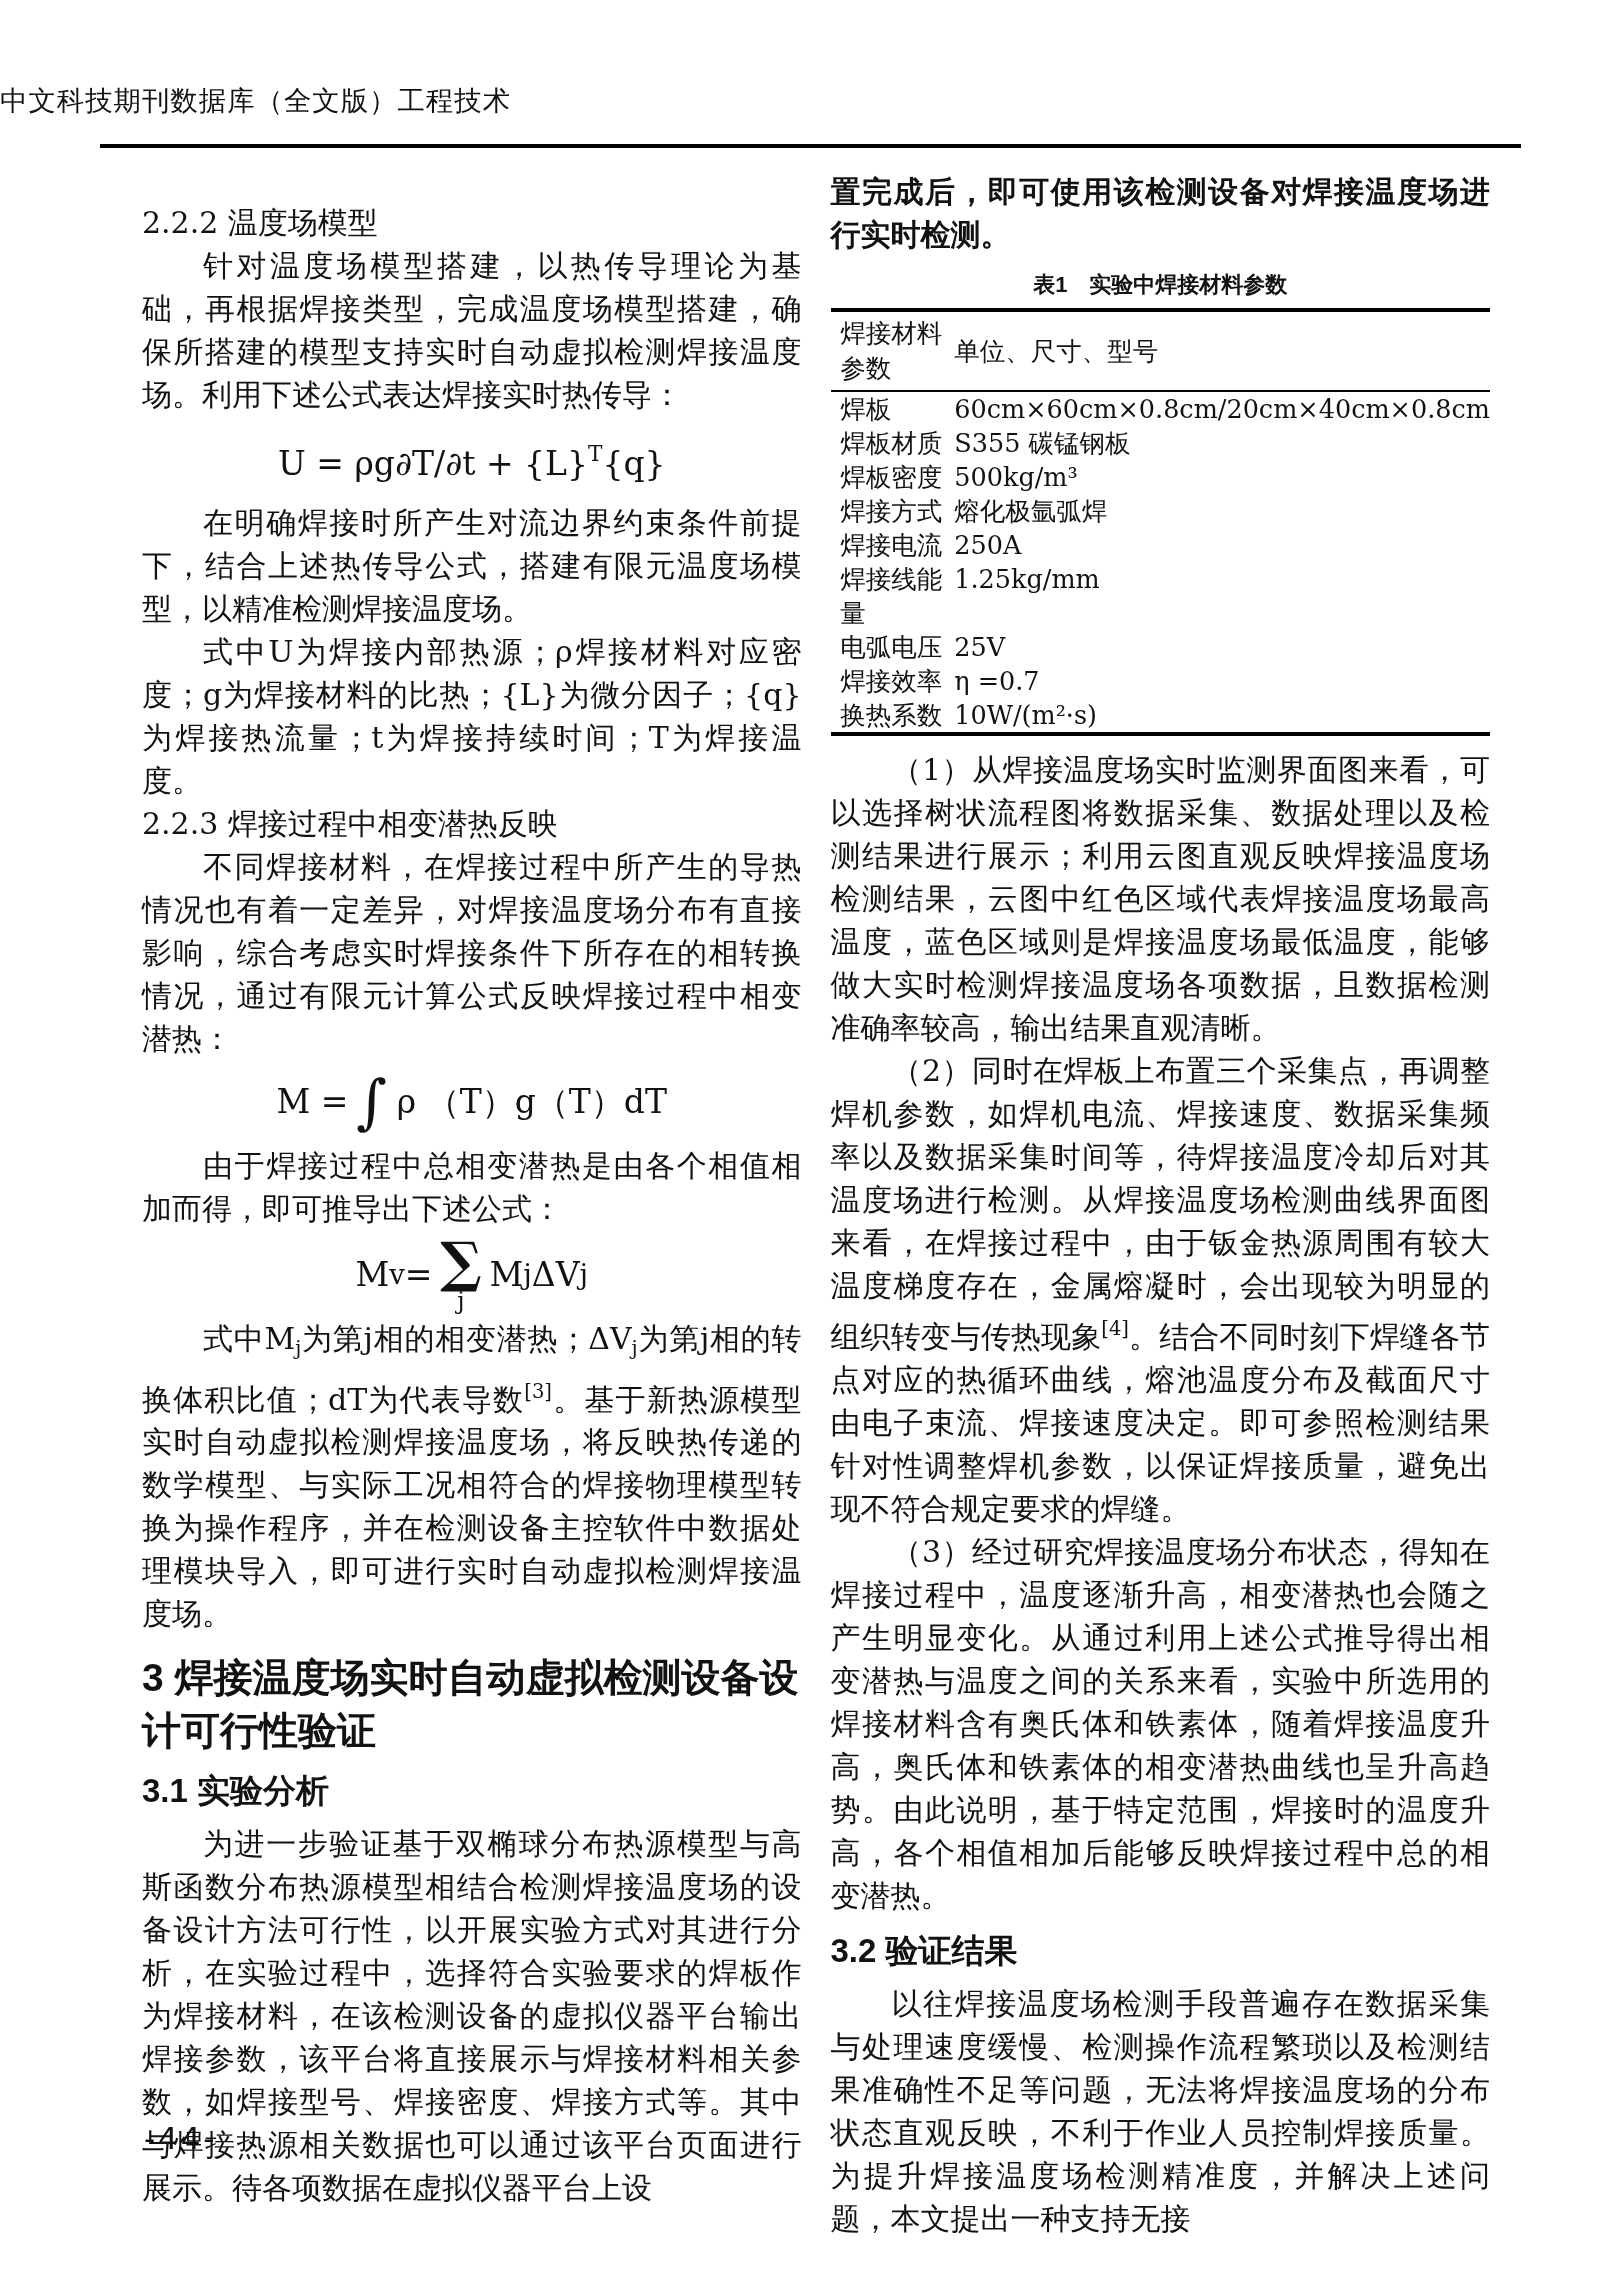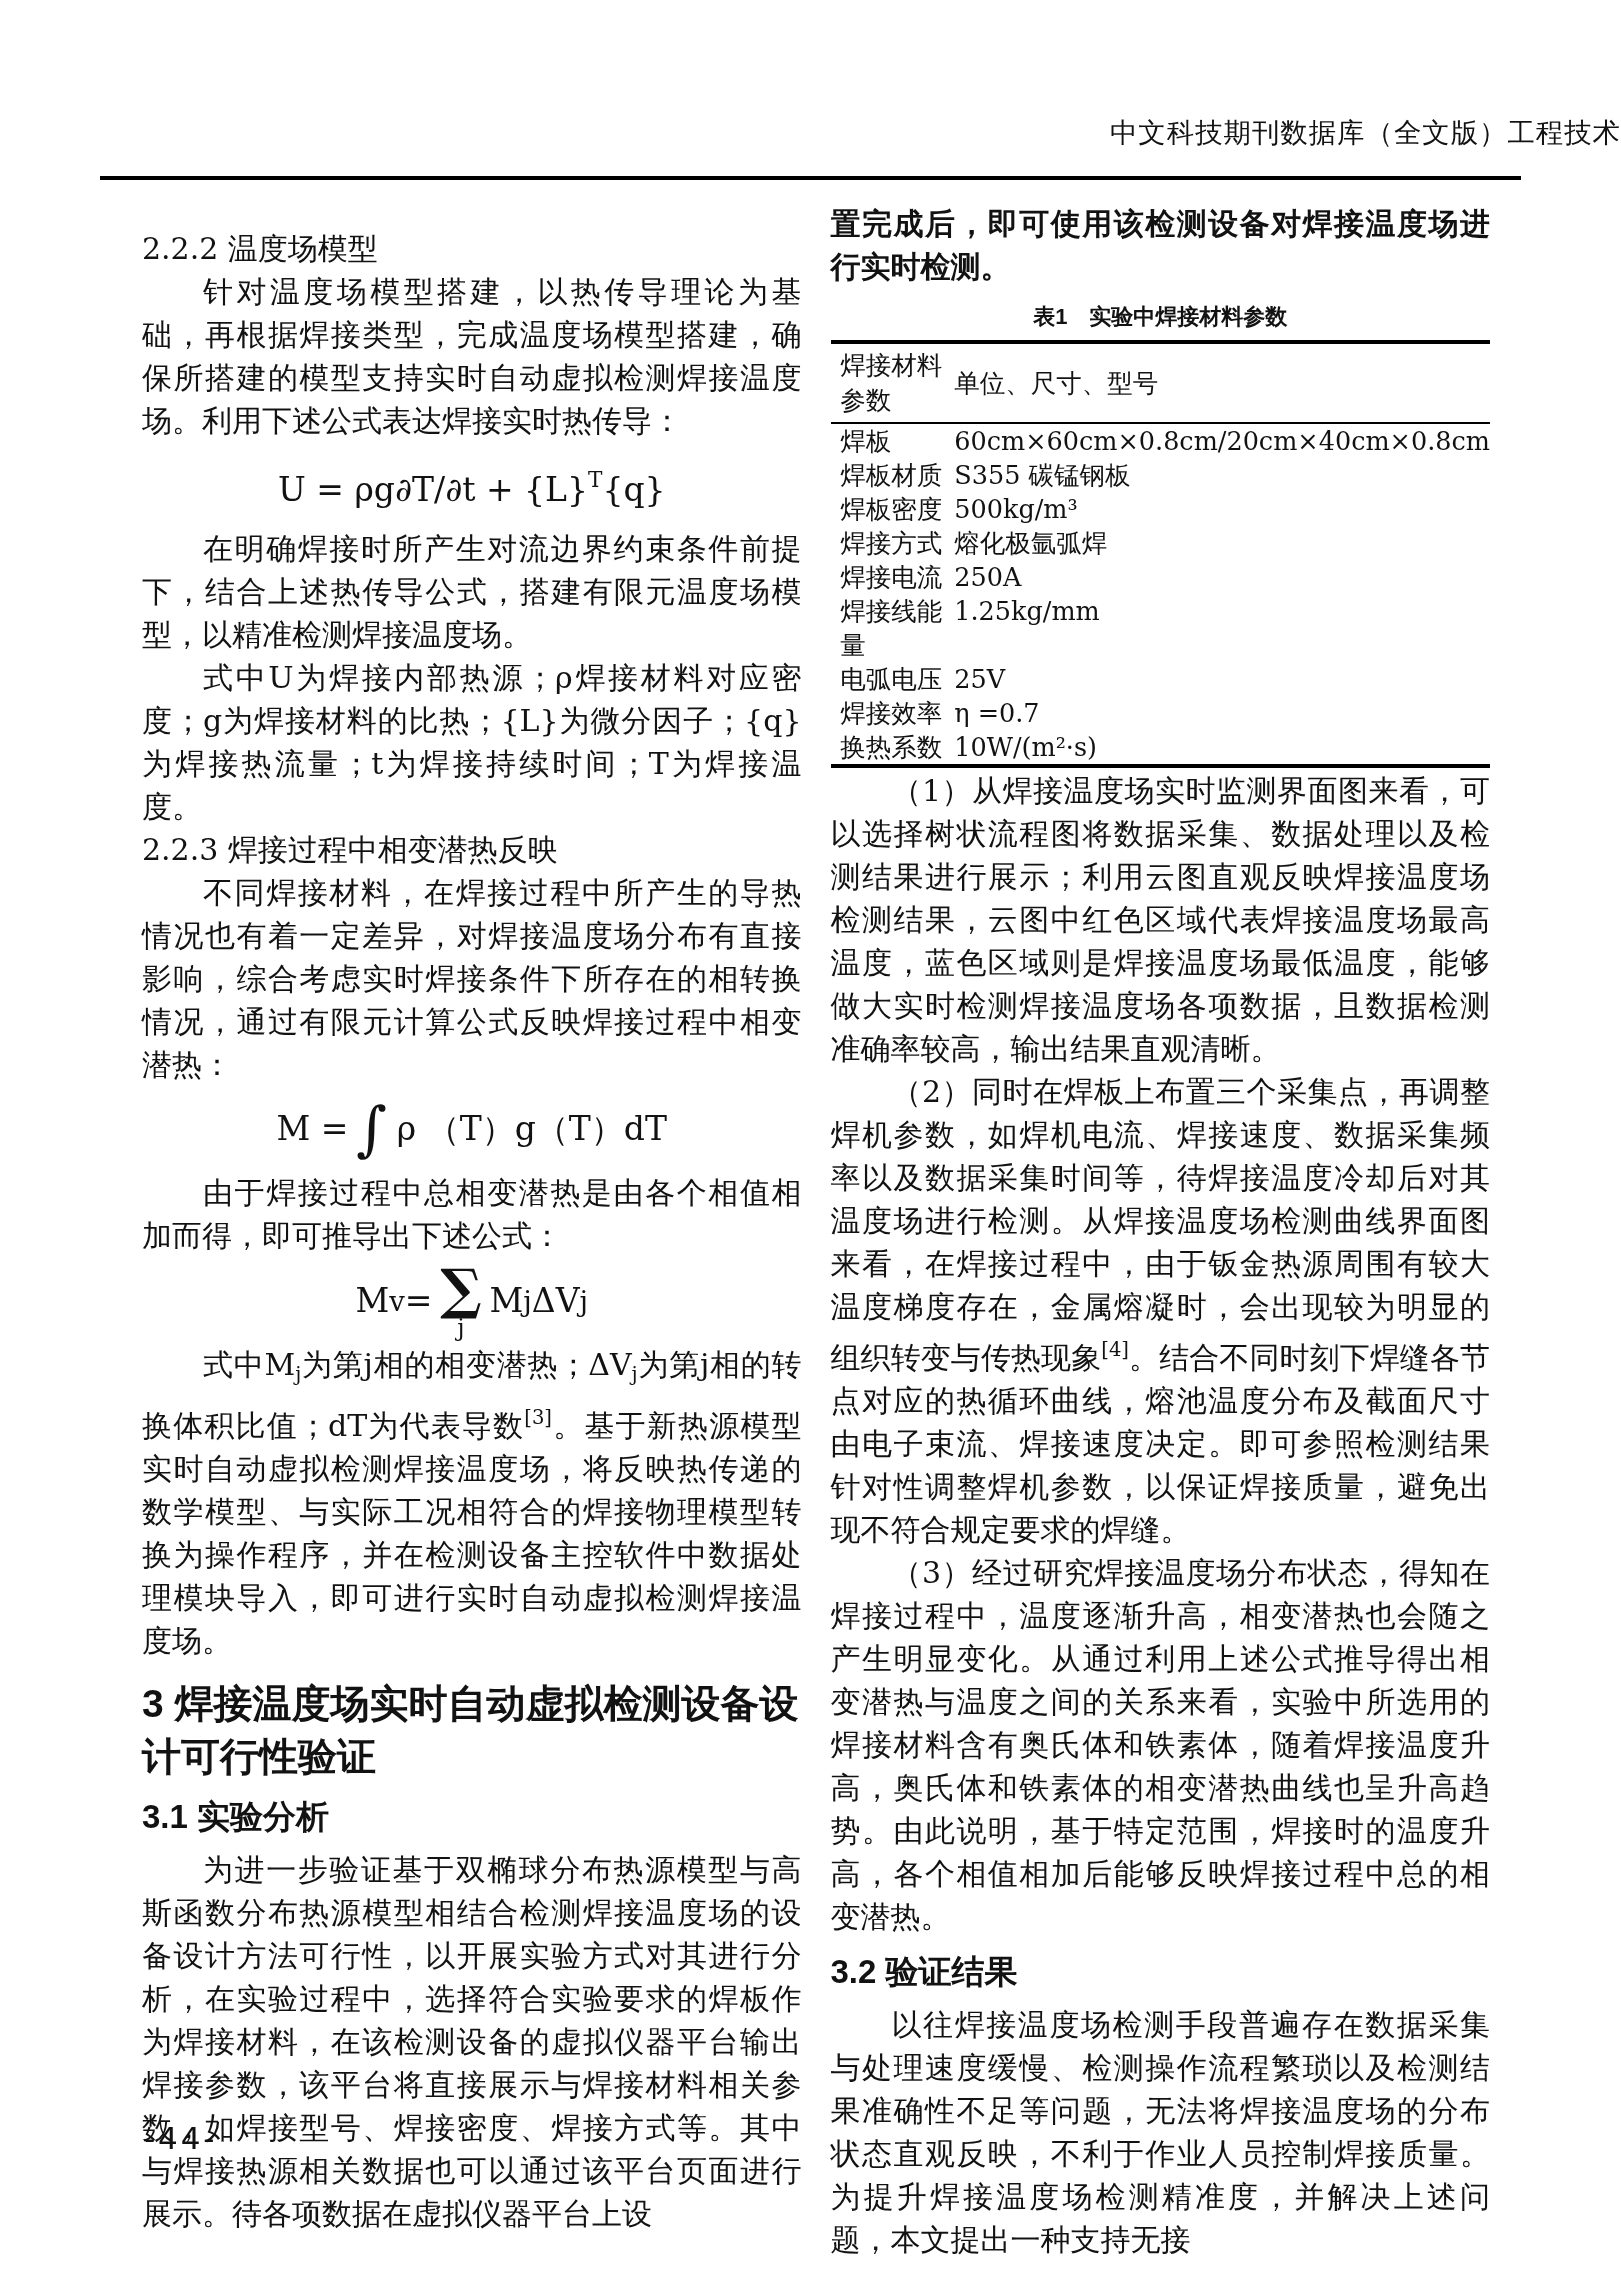--- a/index.html
+++ b/index.html
@@ -6,22 +6,22 @@
   .page{
     position:relative;
     width:1621px;height:2293px;
     margin:0 auto;
     background:#ffffff;
     color:#121212;
     font-family:"DejaVu Serif","Liberation Serif",serif;
     overflow:hidden;
   }
   .journal-header{
-    padding-top:116px;
-    text-align:right;
+    padding-top:84px;
+    text-align:left;
     font-size:27.4px;
     line-height:33px;
     letter-spacing:1px;
   }
   .header-rule{
     height:3.9px;
     background:#000;
     margin:27.4px 100px 0 100px;
   }
   .columns{
@@ -91,21 +91,21 @@
     font-weight:700;
     font-size:22px;
     line-height:33px;
   }
   table.material-table{
     width:100%;
     border-collapse:collapse;
     border-top:4.9px solid #000;
     border-bottom:4.9px solid #000;
     font-size:25.5px;
-    margin-bottom:1px;
+    margin-bottom:12px;
   }
   table.material-table th{
     font-weight:normal;
     text-align:left;
     border-bottom:2.9px solid #000;
     padding:3.9px 0 3.9px 9.8px;
     line-height:35px;
   }
   table.material-table td{
     padding:0 0 0 9.8px;

